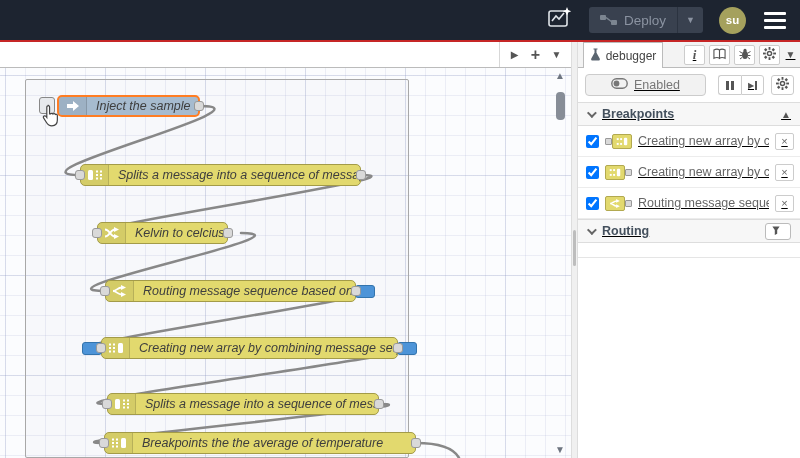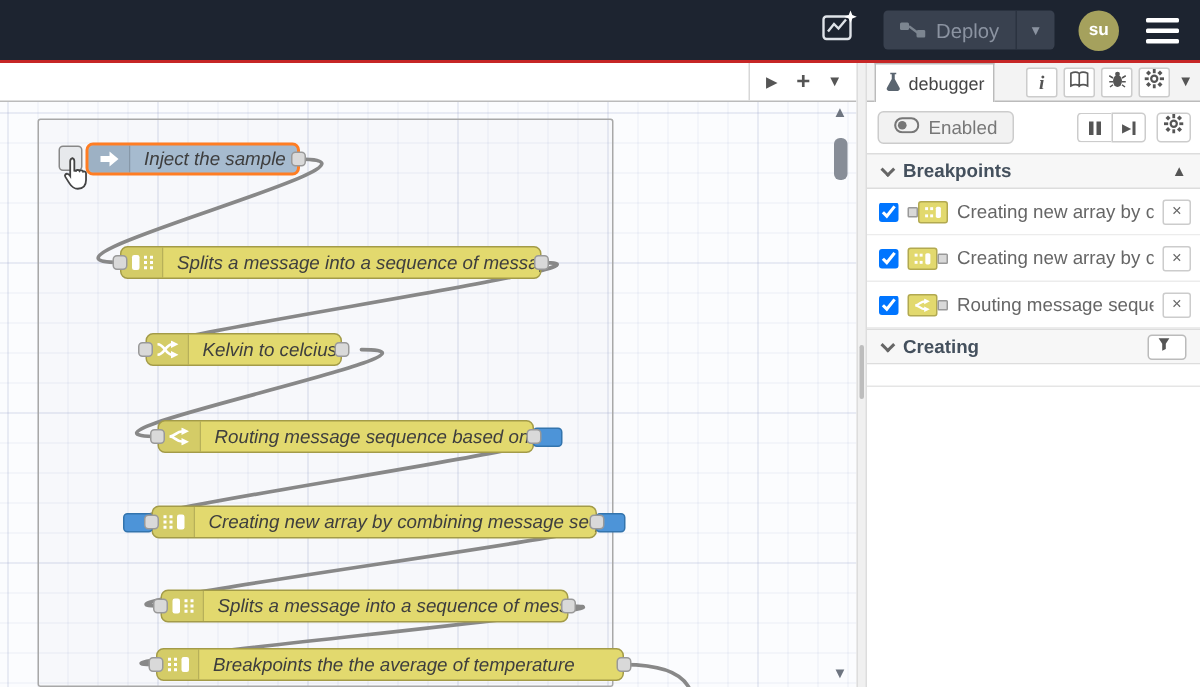--- a/index.html
+++ b/index.html
@@ -14,21 +14,21 @@
   .deploy-caret { display:flex; align-items:center; padding:0 8px; border-left:1px solid #2b3340; color:#8b93a1; font-size:9px; }
   .avatar { margin-left:16px; width:27px; height:27px; border-radius:50%; background:#a5a15d; color:#fff; font-weight:bold; font-size:11.5px; display:flex; align-items:center; justify-content:center; }
   .hamburger { margin-left:16px; display:flex; flex-direction:column; gap:4px; cursor:pointer; padding:4px 2px; }
   .hamburger div { width:22px; height:3px; background:#fff; border-radius:1px; }
   .red-line { position:absolute; left:0; top:40px; width:800px; height:2px; background:#c62626; }
 
   
   .workspace { position:absolute; left:0; top:42px; width:571px; height:416px; }
   .separator { position:absolute; left:571px; top:42px; width:7px; height:416px; background:#f0f0f0; border-left:1px solid #ddd; border-right:1px solid #ddd; }
   .separator .grip { position:absolute; left:1px; top:188px; width:3px; height:36px; background:#bdbdbd; border-radius:2px; }
-  .sidebar { position:absolute; left:578px; top:42px; width:222px; height:416px; background:#fff; }
+  .sidebar { position:absolute; left:578px; top:42px; width:222px; height:416px; background:#fff;text-decoration:underline; }
 
   
   .ws-toolbar { height:26px; background:#fff; border-bottom:1px solid #bbb; display:flex; justify-content:flex-end; align-items:center; }
   .ws-btns { display:flex; align-items:center; border-left:1px solid #d7d7d7; height:100%; padding:0 4px; }
   .ws-btn { width:21px; height:20px; display:flex; align-items:center; justify-content:center; color:#555; cursor:pointer; }
   .ws-btn.play { font-size:10px; }
   .ws-btn.plus { font-size:16px; font-weight:bold; }
   .ws-btn.caret { font-size:10px; }
 
   
@@ -71,21 +71,21 @@
 
   
   .sb-tabstrip { position:relative; height:26px; background:#f3f3f3; border-bottom:1px solid #bbb; display:flex; align-items:center; }
   .sb-tab { position:absolute; left:5px; top:0; height:26px; width:80px; background:#fff; border:1px solid #bbb; border-bottom:none; display:flex; align-items:center; justify-content:center; gap:5px; font-size:12px; color:#444; z-index:2; }
   .sb-tab-icons { margin-left:auto; display:flex; align-items:center; gap:4px; padding-right:3px; }
   .sq-btn { width:21px; height:20px; background:#fff; border:1px solid #ccc; border-radius:2px; display:flex; align-items:center; justify-content:center; color:#555; cursor:pointer; }
   .sq-btn.info-i { font-family:"Liberation Serif", serif; font-style:italic; font-weight:bold; font-size:13px; }
   .sb-caret { width:13px; text-align:center; color:#555; font-size:10px; cursor:pointer; }
 
   .panel-toolbar { display:flex; align-items:center; padding:6px 6px 6px 7px; }
-  .enabled-btn { display:flex; align-items:center; gap:6px; height:22px; padding:0 10px; background:#f2f2f2; border:1px solid #ccc; border-radius:4px; font-size:12.5px; color:#777; cursor:pointer; }
+  .enabled-btn { display:flex; align-items:center; gap:6px; height:22px; padding:0 25px; background:#f2f2f2; border:1px solid #ccc; border-radius:4px; font-size:12.5px; color:#777; cursor:pointer; }
   .right-ctrls { margin-left:auto; display:flex; align-items:center; gap:7px; }
   .btn-group { display:flex; }
   .gbtn { width:23px; height:20px; background:#fff; border:1px solid #ccc; display:flex; align-items:center; justify-content:center; cursor:pointer; }
   .gbtn:first-child { border-radius:3px 0 0 3px; border-right:none; }
   .gbtn:last-child { border-radius:0 3px 3px 0; }
   .pause-bars { display:flex; gap:2px; } .pause-bars div { width:3px; height:9px; background:#555; }
   .step-ic { display:flex; align-items:center; gap:1px; color:#555; font-size:8px; }
   .step-ic .bar { width:2px; height:9px; background:#555; }
   .gear-btn { width:23px; height:20px; background:#fff; border:1px solid #ccc; border-radius:3px; display:flex; align-items:center; justify-content:center; cursor:pointer; }
 
@@ -450,21 +450,21 @@
           </svg>
         </span>
       <span class="pp"></span>
     </span>
     <span class="bp-label">Routing message sequence based on condition</span>
     <span class="x-btn">×</span>
   </div>
 
   <div class="section-hdr">
     <span class="chev"></span>
-    <span>Creating</span>
+    <span>Routing</span>
     <span class="filter-btn">
       <span>
         <svg width="8" height="9" viewBox="0 0 10 11">
             <path d="M0.5,0.5 h9 L6.5,5 v4.5 l-3,1.5 V5 z" fill="#555"></path>
           </svg>
       </span>
       <span></span>
     </span>
   </div>
   <div class="msg-empty"></div>

